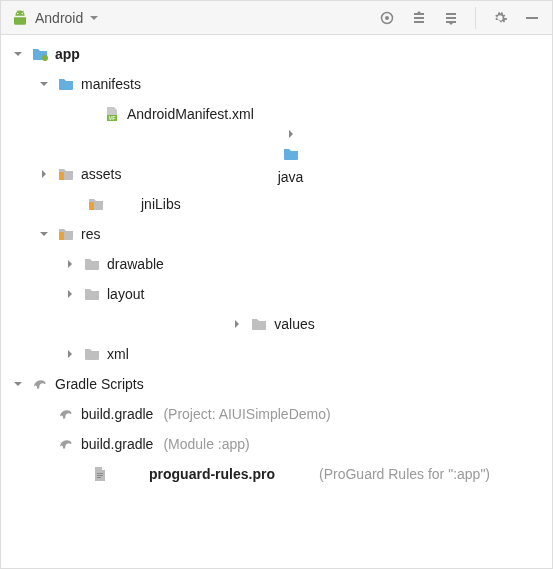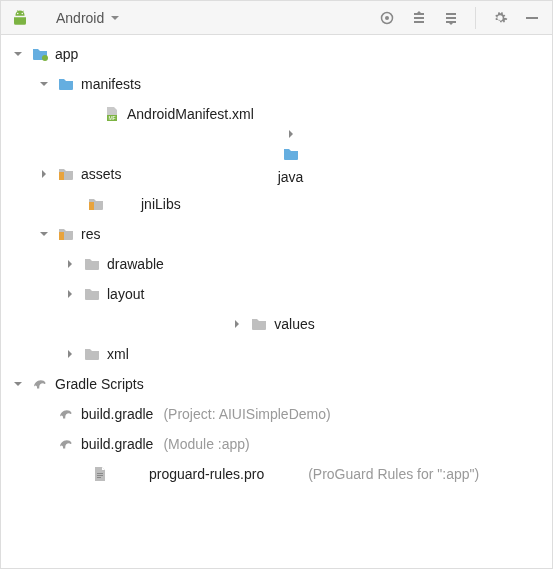--- a/index.html
+++ b/index.html
@@ -18,21 +18,21 @@
     display: flex;
     align-items: center;
     padding: 0 8px 0 10px;
     border-bottom: 1px solid #ddd;
     background: #f6f6f6;
     gap: 6px;
   }
   .tb-left { display: flex; align-items: center; gap: 6px; flex: 1; }
   .tb-icons { display: flex; align-items: center; gap: 8px; }
   .android-icon-svg { display: block; }
-  .tb-title { font-weight: 400; color: #555; margin-left: 21px; }
+  .tb-title { font-weight: 400; color: #555; }
   .tb-icon-btn {
     width: 24px; height: 24px;
     display: flex; align-items: center; justify-content: center;
     cursor: pointer; color: #666;
   }
   .tb-sep { width: 1px; height: 22px; background: #ddd; margin: 0 4px; }
   .tree { padding: 4px 0 8px 0; user-select: none; }
   .row {
     height: 30px;
     display: flex;
@@ -42,21 +42,21 @@
     white-space: nowrap;
   }
   .toggle {
     width: 14px; height: 14px;
     display: flex; align-items: center; justify-content: center;
     color: #888;
   }
   .toggle svg { display: block; }
   .spacer { width: 14px; height: 14px; }
   .label { color: #222; }
-  .label.bold { font-weight: 400; }
+  .label.bold { font-weight: 700; }
   .qualifier { color: #9a9a9a; margin-left: 4px; }
   .icon { width: 18px; height: 18px; display: flex; align-items: center; justify-content: center; }
 </style>
 </head>
 <body>
 
 <div class="toolbar">
   <div class="tb-left">
     <span class="icon">
       <svg class="android-icon-svg" width="18" height="18" viewBox="0 0 24 24">

